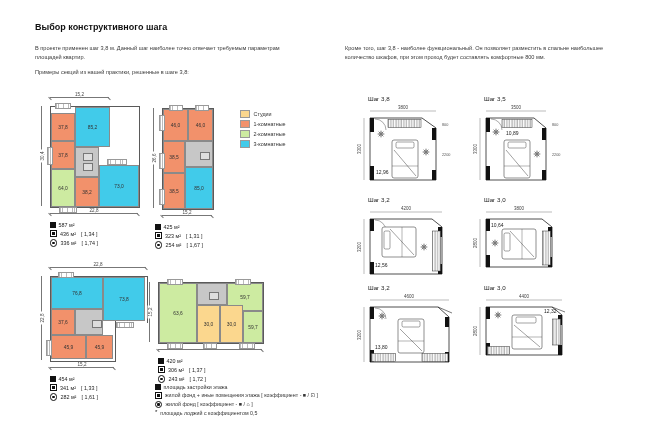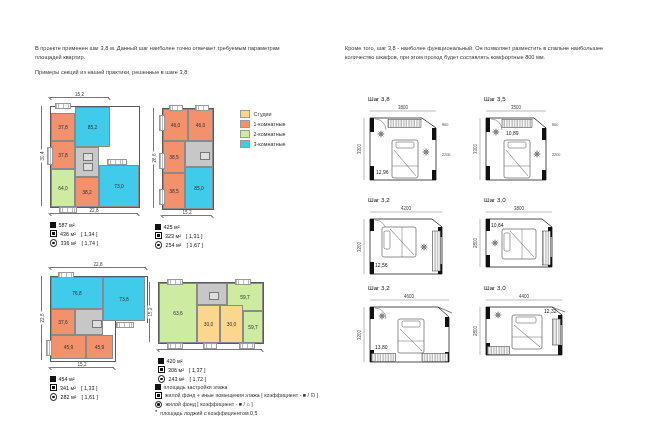--- a/index.html
+++ b/index.html
@@ -55,20 +55,21 @@
 
   <svg width="0" height="0" style="position:absolute" aria-hidden="true">
     <defs>
       <pattern id="wrht" width="2.6" height="4" patternUnits="userSpaceOnUse">
         <rect width="2.6" height="4" fill="#ffffff"></rect>
         <line x1="1" y1="0" x2="1" y2="4" stroke="#444" stroke-width="0.55"></line>
       </pattern>
     </defs>
   </svg>
 
+  <div class="title">Выбор конструктивного шага</div>
   <div class="para" style="left:35px;top:44px;width:265px;">В проекте применен шаг 3,8 м. Данный шаг наиболее точно отвечает требуемым параметрам площадей квартир.</div>
   <div class="para" style="left:35px;top:68px;width:265px;">Примеры секций из нашей практики, решенные в шаге 3,8:</div>
   <div class="para" style="left:345px;top:44px;width:280px;">Кроме того, шаг 3,8 - наиболее функциональный. Он позволяет разместить в спальне наибольшее количество шкафов, при этом проход будет составлять комфортные 800 мм.</div>
 
   <div class="typelegend">
     <div class="lrow">
         <span class="chip" style="background:#FBD78E"></span>
         <span>Студии</span>
       </div>
     <div class="lrow">

